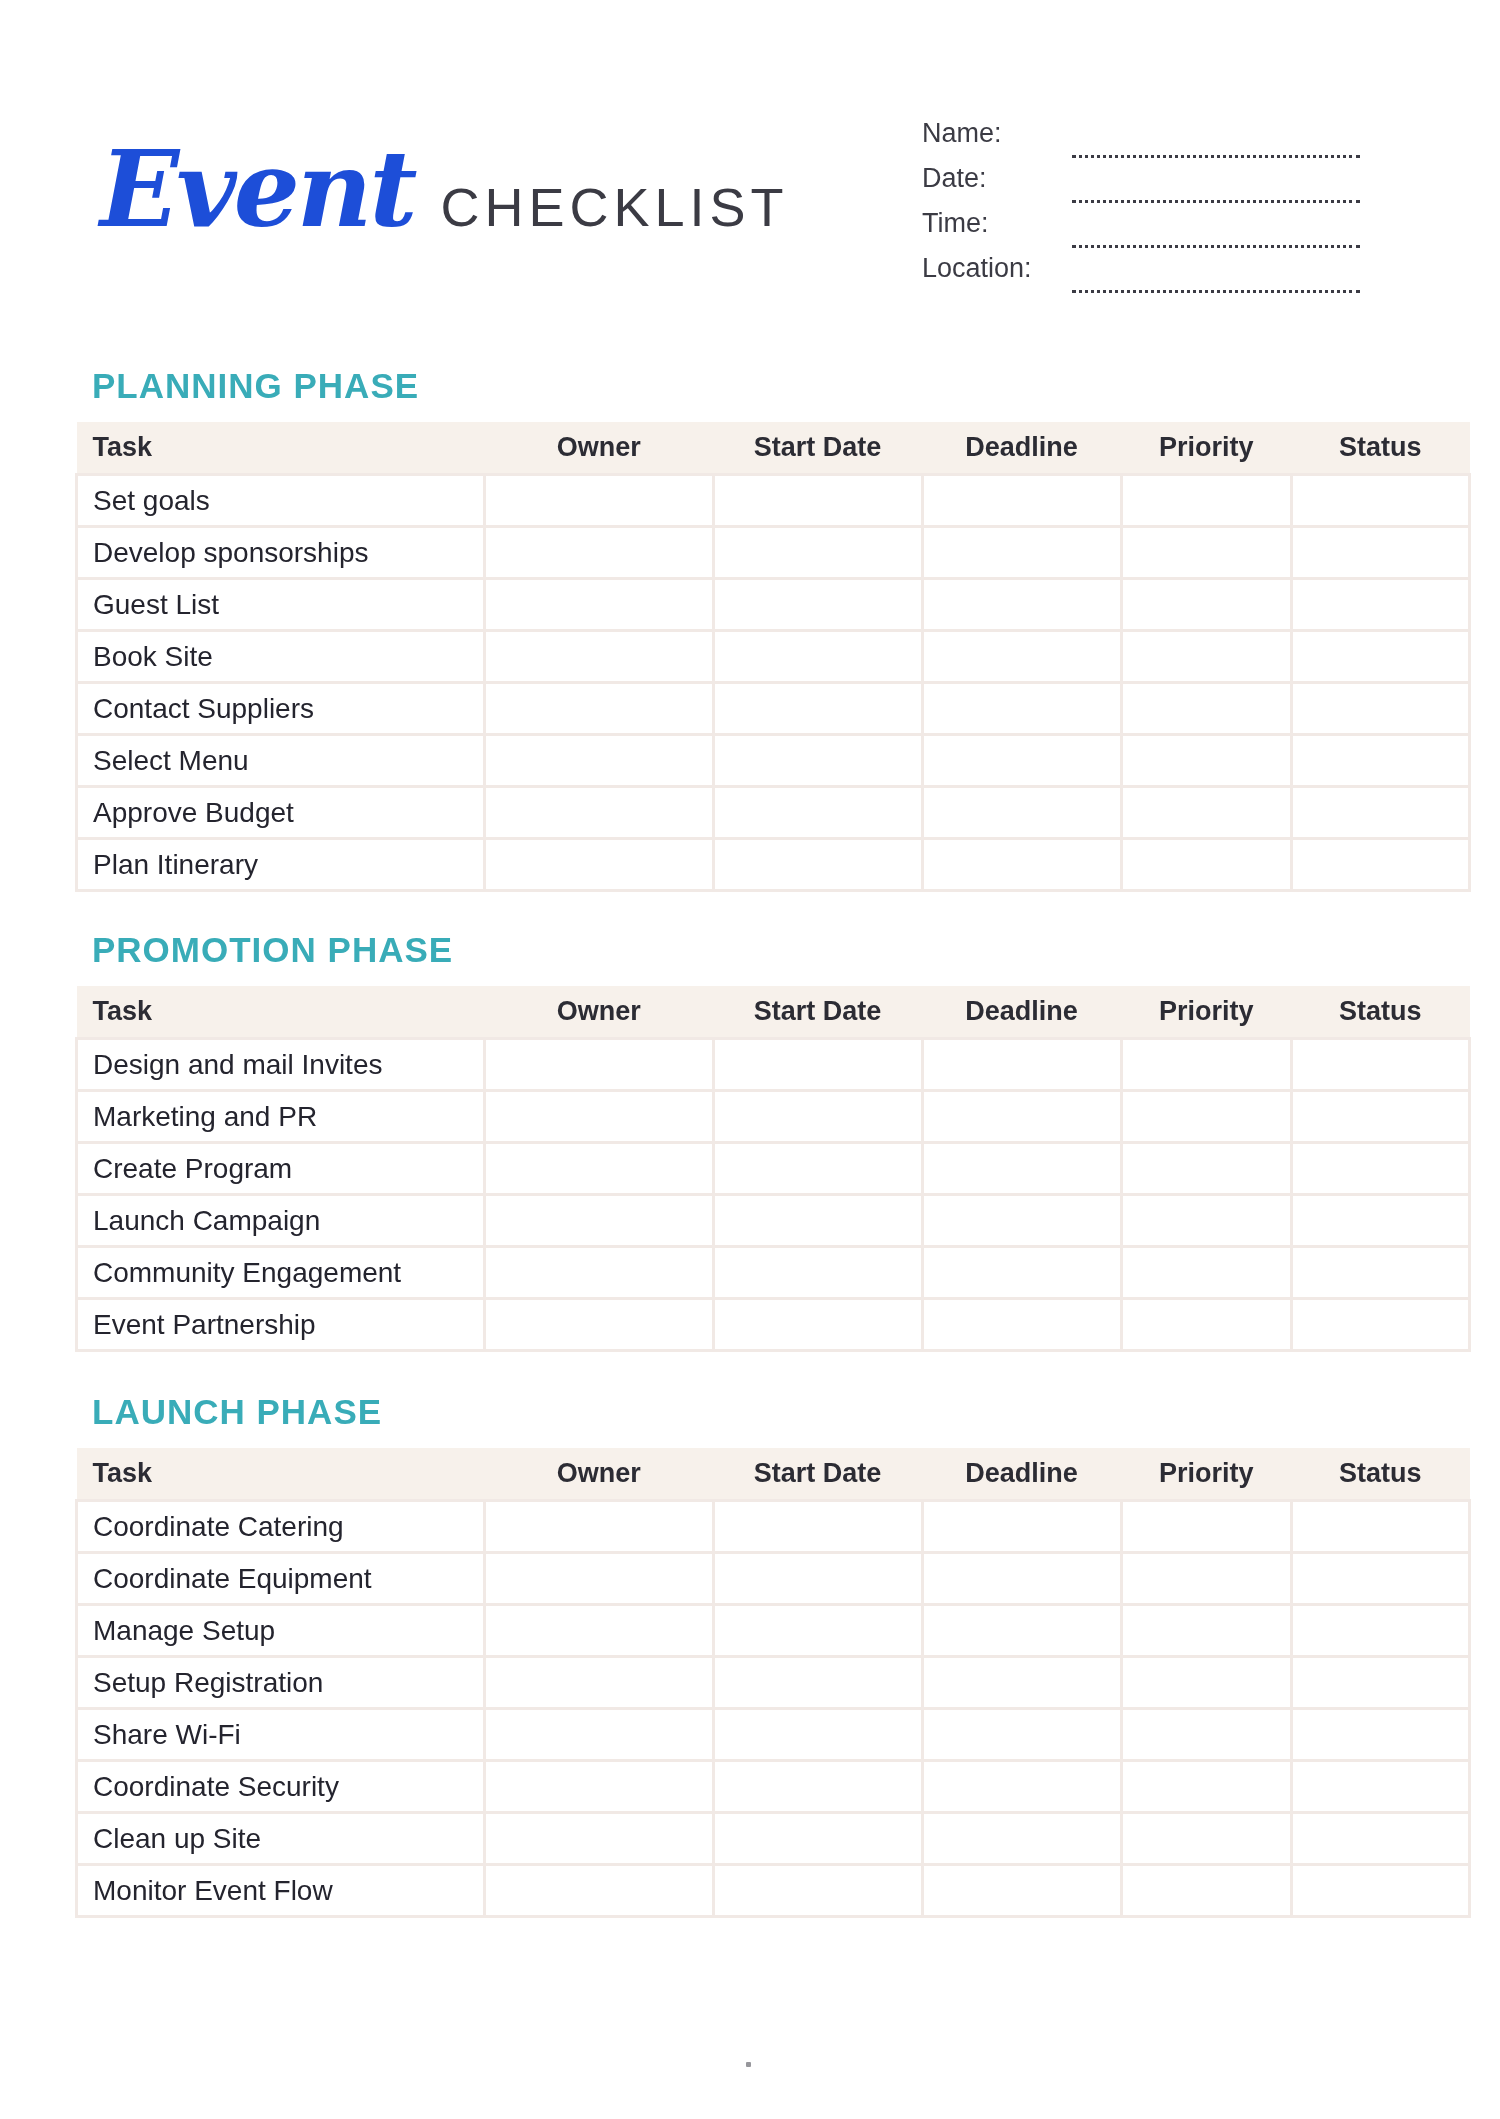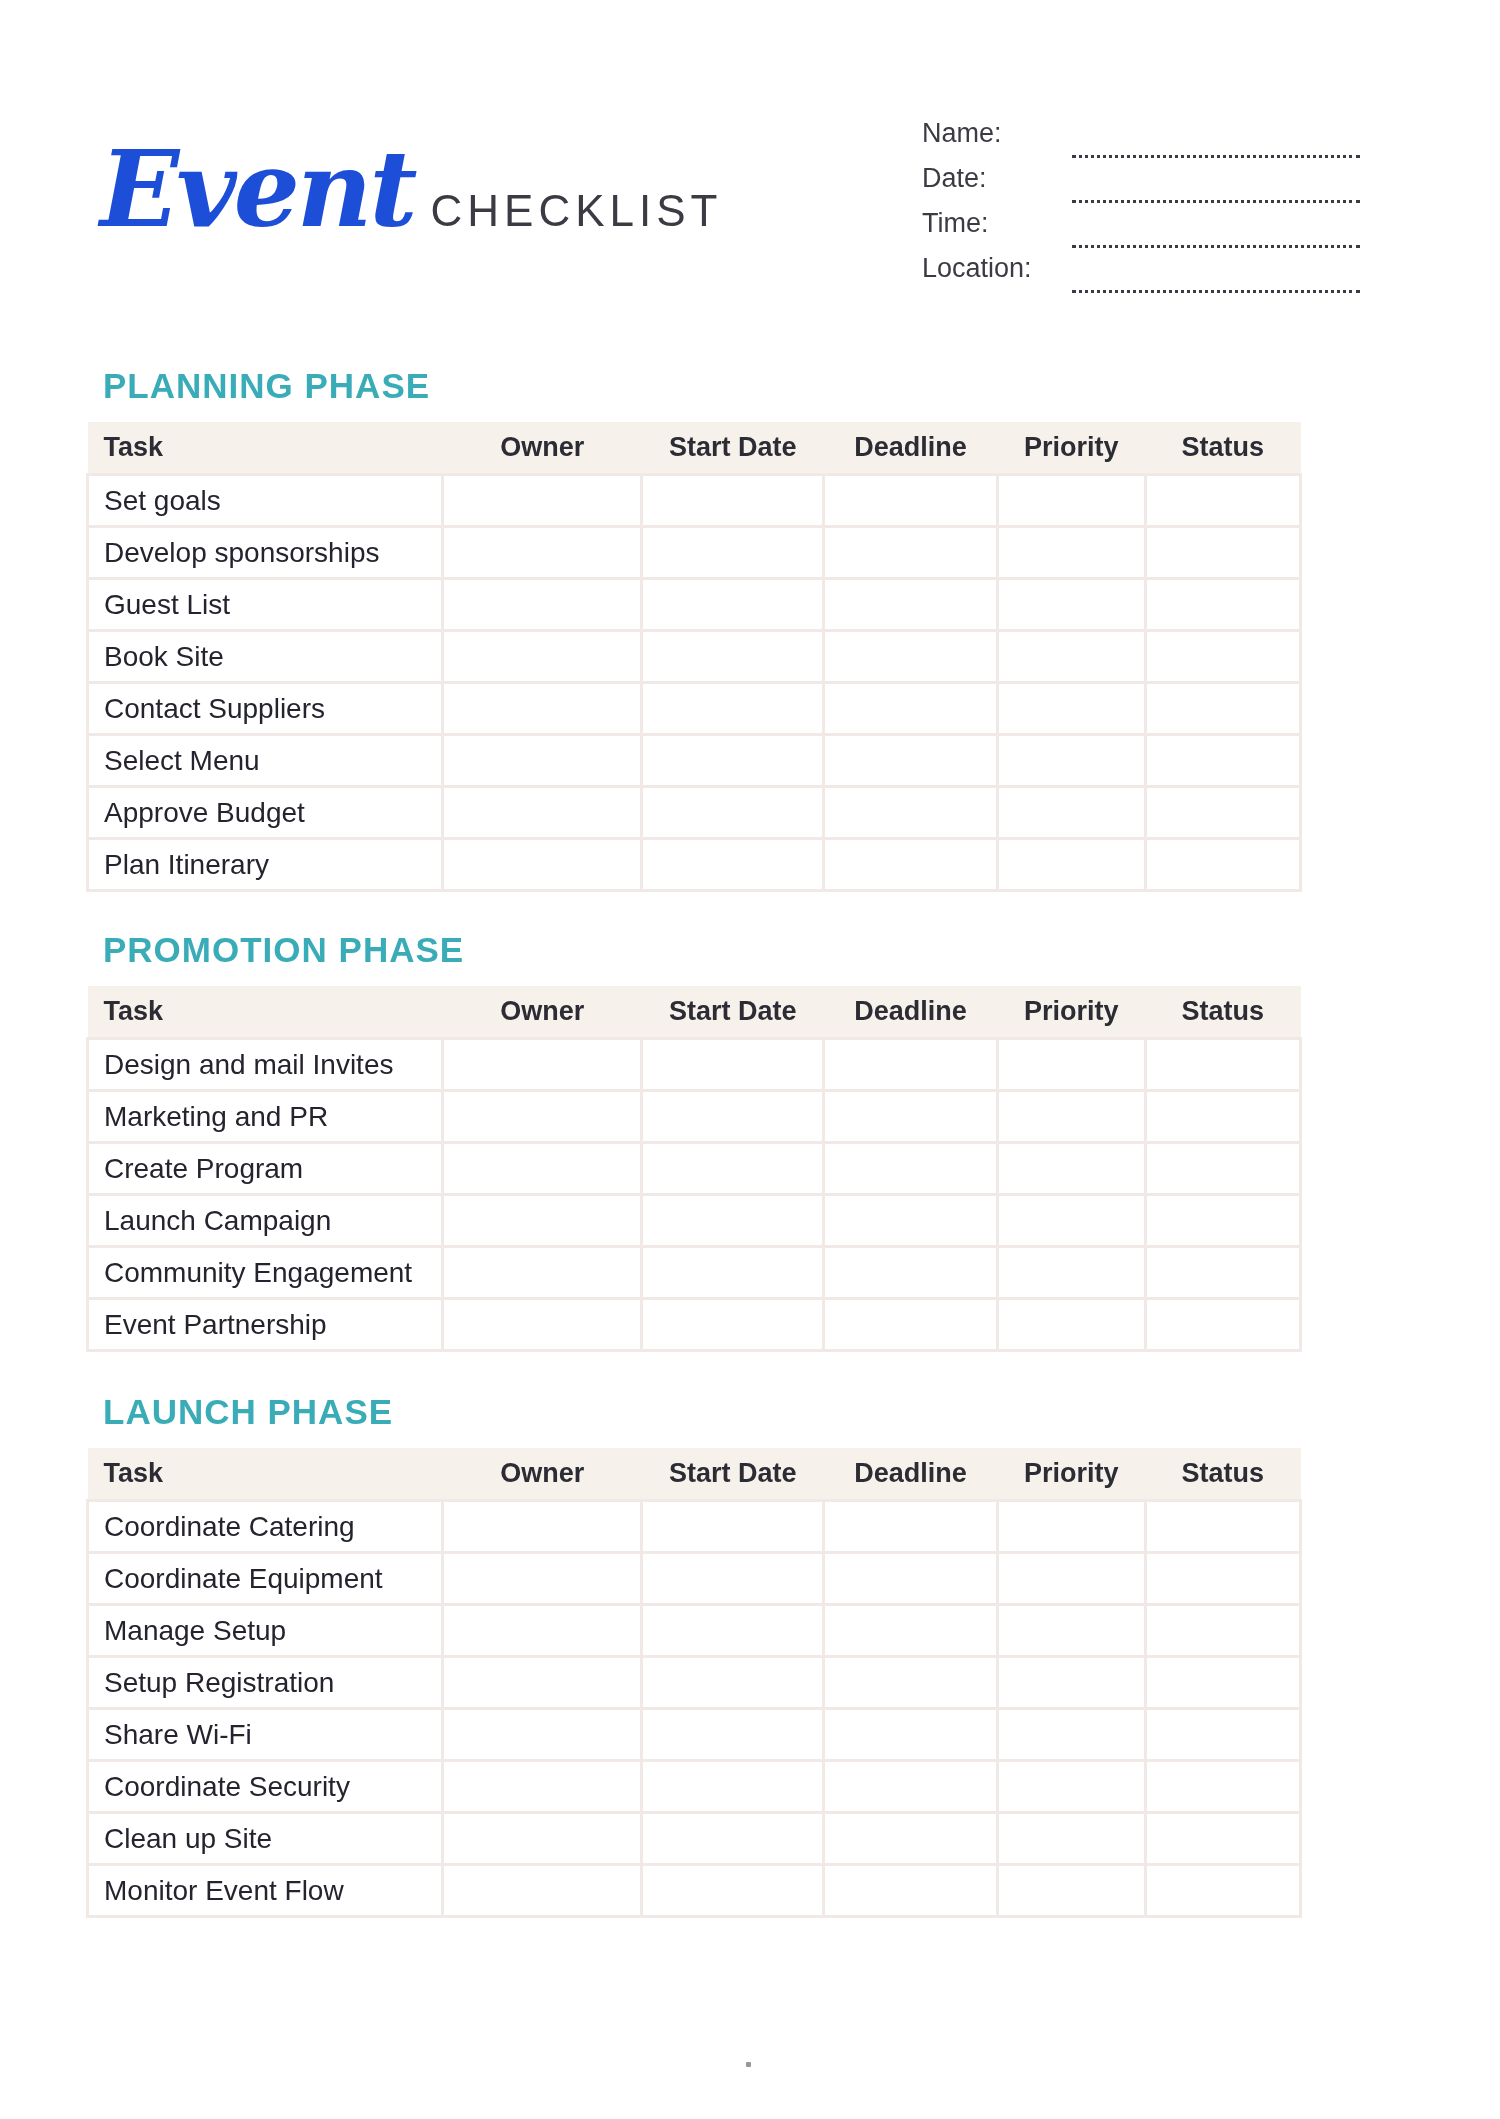--- a/index.html
+++ b/index.html
@@ -9,34 +9,34 @@
   }
 
   
   .logo { position:absolute; left:100px; top:138px; white-space:nowrap; }
   .logo-script {
     font-family:"DejaVu Serif", serif; font-style:italic; font-weight:700;
     font-size:104px; line-height:1; color:#1d4ed8; letter-spacing:-3px;
   }
   .logo-caps {
     font-family:"Liberation Sans", sans-serif; font-weight:400;
-    font-size:44px; color:#3b3b44; letter-spacing:5px; margin-left:16px;
+    font-size:54px; color:#3b3b44; letter-spacing:5px; margin-left:26px;
   }
 
   
   .fields { position:absolute; left:922px; top:116px; width:438px; }
   .field-row { display:flex; height:45px; }
   .field-label { width:150px; font-size:27px; line-height:34px; color:#3b3b44; }
   .field-line {
     flex:1; align-self:flex-end; margin-bottom:3px;
     border-bottom:3px dotted #3b3b44;
   }
 
   
-  .section { position:absolute; left:86px; width:1216px; }
+  .section { position:absolute; left:75px; width:1396px; }
   .s1 { top:366px; } .s2 { top:930px; } .s3 { top:1392px; }
   .section h2 {
     margin:0 0 16px 17px; font-size:35px; line-height:40px; font-weight:700;
     color:#39acb8; letter-spacing:1px;
   }
   table { width:100%; border-collapse:collapse; table-layout:fixed; }
   th {
     height:51px; background:#f7f1eb; padding:0; font-size:27px; font-weight:700;
     color:#2c2c34; text-align:center; border:0;
   }

